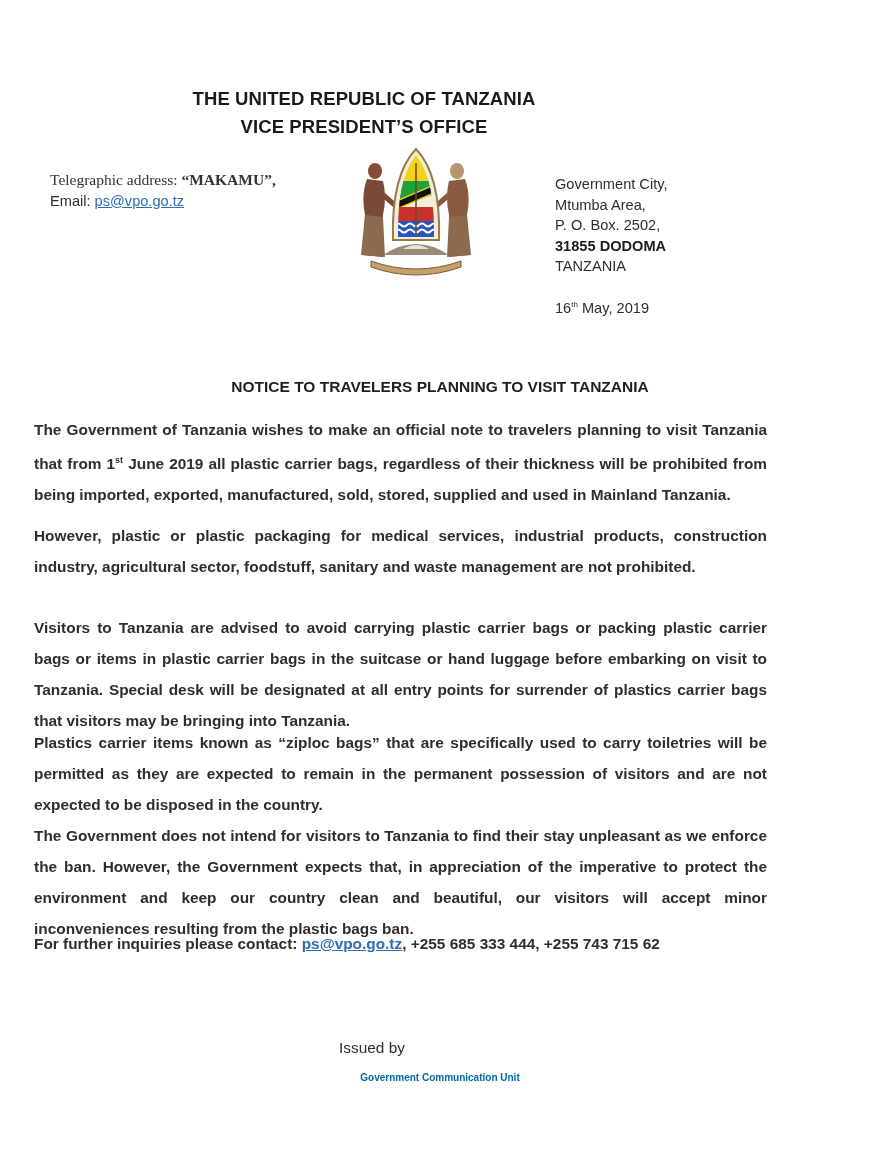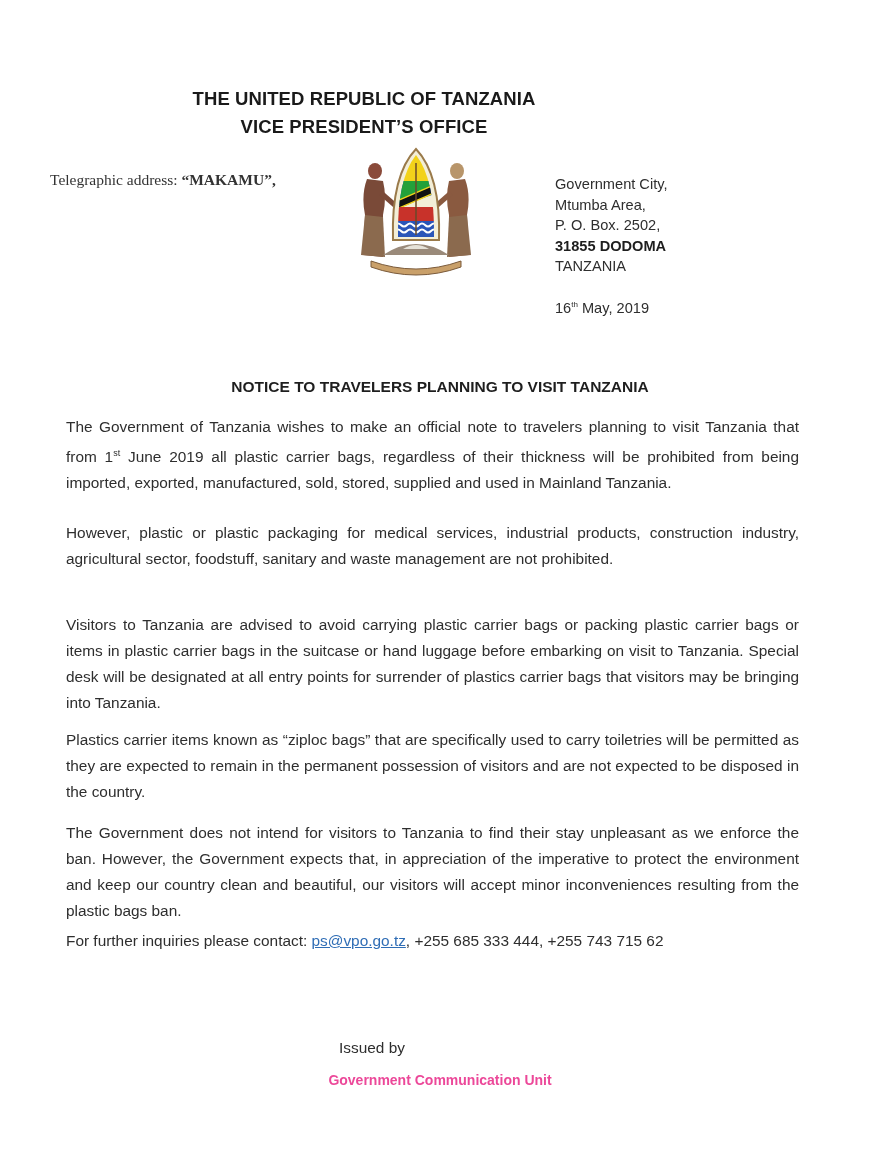--- a/index.html
+++ b/index.html
@@ -12,42 +12,46 @@
   .left-block { left: 50px; top: 170px; font-size: 14.6px; line-height: 20.6px; color: #2e2e2e; }
   .left-block .serif { font-family: "Liberation Serif", serif; font-size: 15.5px; color: #333; }
   .left-block .serif b { font-weight: bold; }
   .bold { font-weight: bold; color: #1e1e1e; }
   a.link { color: #2f6db5; text-decoration: underline; }
   .right-block { left: 555px; top: 174px; font-size: 14.6px; line-height: 20.6px; color: #2e2e2e; }
   .date { left: 555px; top: 300px; font-size: 14.6px; color: #2e2e2e; }
   .date sup { font-size: 8px; vertical-align: 6px; }
   .crest { left: 353px; top: 145px; width: 126px; height: 133px; }
   .notice-title { left: 0; width: 880px; top: 378px; text-align: center; font-weight: bold; font-size: 15.5px; color: #1e1e1e; }
-  .body { left: 66px; width: 733px; font-size: 15.4px; line-height: 26px; color: #2e2e2e; text-align: justify; }
+  .body { left: 34px; width: 733px; font-size: 15.4px; line-height: 31px; color: #2e2e2e; text-align: justify; font-weight: bold; }
   .body p { margin: 0; }
   .p1 { top: 414px; }
   .p2 { top: 520px; }
   .p3 { top: 612px; }
   .p4 { top: 727px; }
   .p5 { top: 820px; }
   .p6 { top: 928px; text-align: left; }
   .body sup { font-size: 9px; vertical-align: 6px; }
   .issued { left: 0; width: 744px; top: 1039px; text-align: center; font-size: 15.4px; color: #2e2e2e; }
-  .unit { left: 0; width: 880px; top: 1072px; text-align: center; font-size: 14px; font-weight: bold; color: #ec4899; }
+  .unit { left: 0; width: 880px; top: 1072px; text-align: center; font-size: 10px; font-weight: bold; color: #0369a1; }
 </style>
 </head>
 <body>
 
 <div class="abs title t1">THE UNITED REPUBLIC OF TANZANIA</div>
 <div class="abs title t2">VICE PRESIDENT’S OFFICE</div>
 
 <div class="abs left-block">
   <div class="serif">
     <span>Telegraphic address:</span>
     <b>“MAKAMU”,</b>
+  </div>
+  <div>
+    <span>Email:</span>
+    <a class="link">ps@vpo.go.tz</a>
   </div>
 </div>
 
 <div class="abs crest">
   <svg width="126" height="133" viewBox="0 0 126 133">
 
     <g>
       <ellipse cx="22" cy="26" rx="7" ry="8" fill="#8a4a3a"></ellipse>
       <path d="M14 34 Q8 50 12 70 L10 110 L30 112 L30 70 Q34 52 30 36 Z" fill="#7a4a38"></path>
       <path d="M12 70 L8 110 L32 112 L30 72 Z" fill="#8b6a4e"></path>

